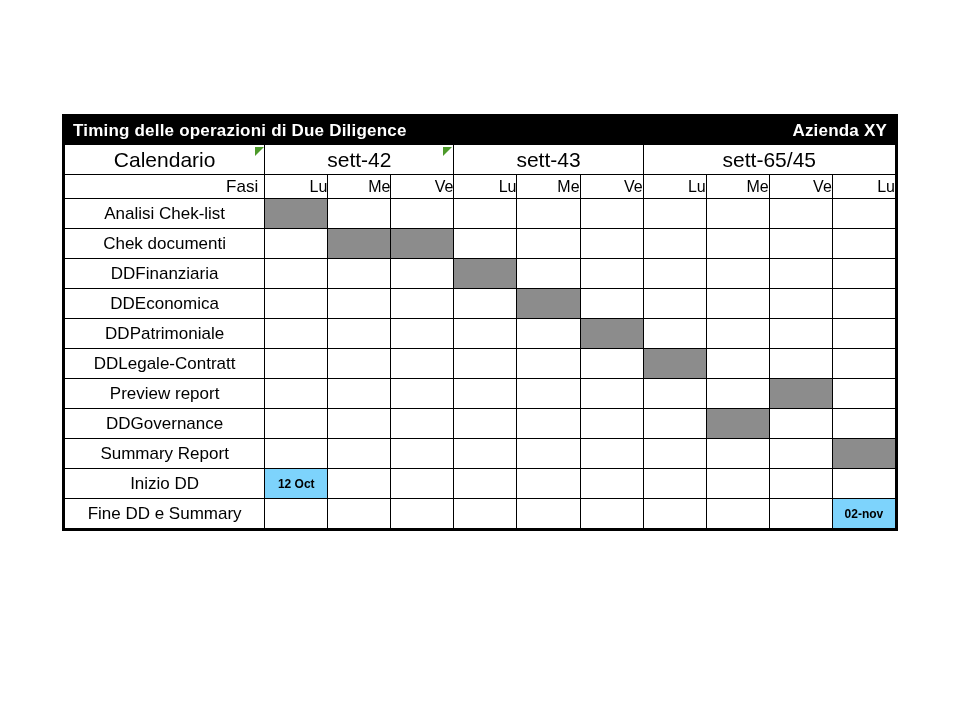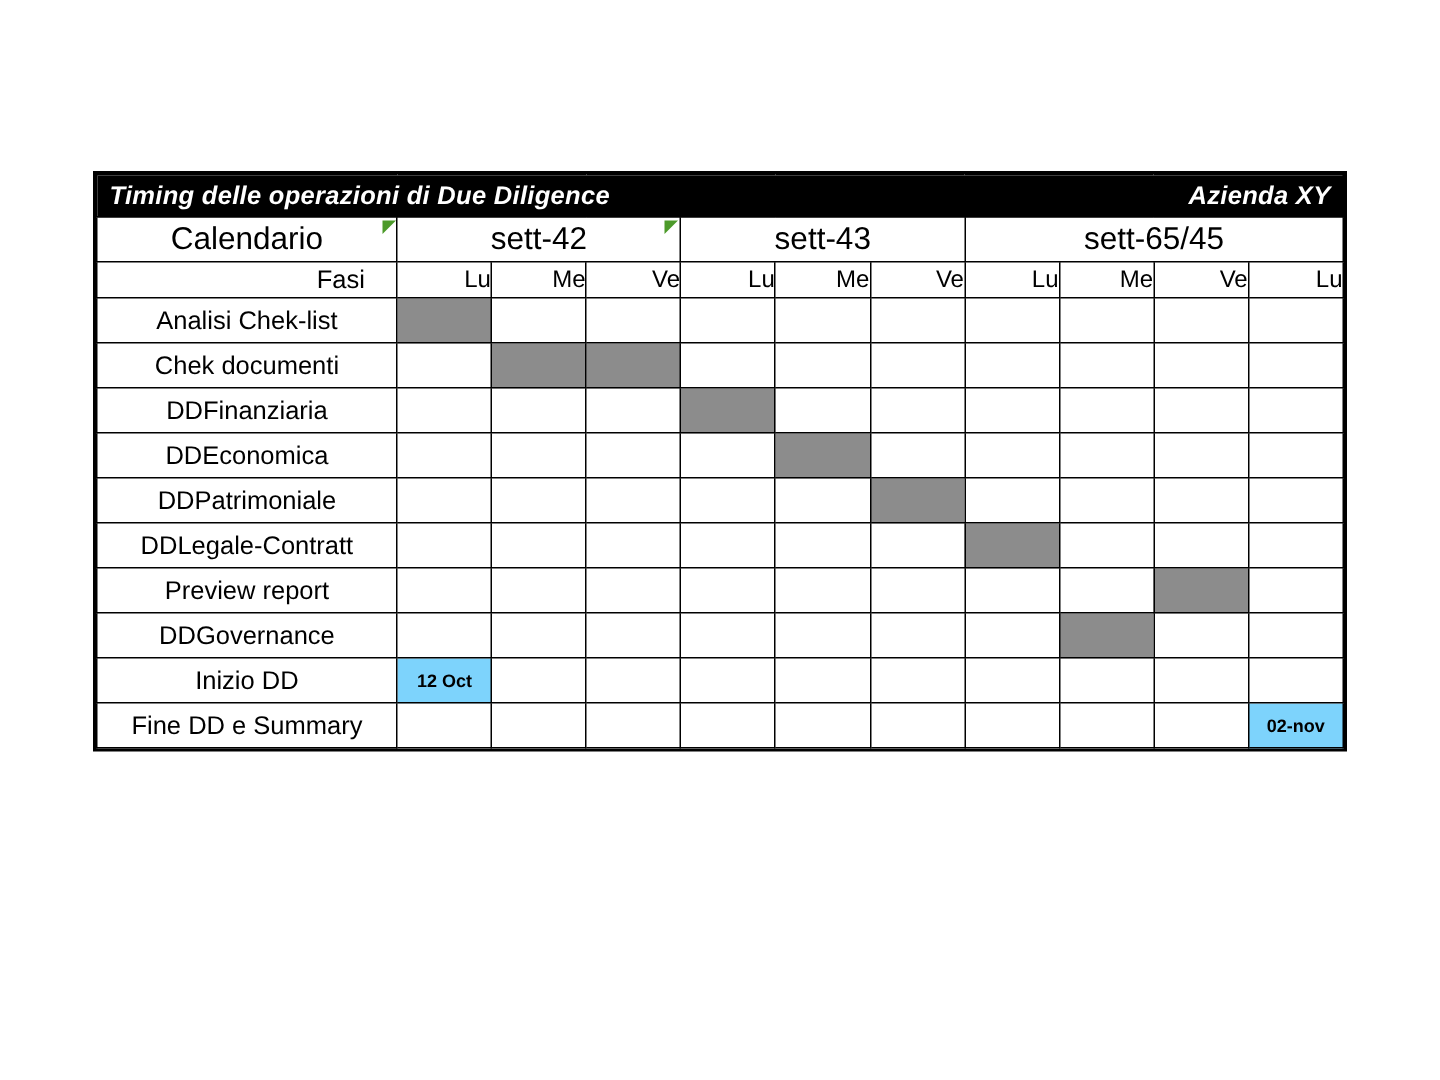--- a/index.html
+++ b/index.html
@@ -40,21 +40,20 @@
     border: 1px solid #000000;
   }
   .title-inner {
     display: flex;
     justify-content: space-between;
     align-items: center;
     padding: 0 8px;
     font-size: 17px;
     font-weight: bold;
     letter-spacing: 0.2px;
-    font-style: italic;
   }
   
   .cal-row td {
     height: 30px;
     font-size: 21px;
     text-align: center;
     vertical-align: middle;
     font-weight: normal;
   }
   .cal-label {
@@ -65,21 +64,21 @@
     height: 24px;
     font-size: 16px;
     font-weight: normal;
     text-align: right;
     vertical-align: middle;
   }
   .fasi-row td.fasi-label {
     font-size: 17px;
     font-weight: normal;
     text-align: right;
-    padding-right: 21px;
+    padding-right: 6px;
   }
   
   .task-row td {
     height: 30px;
   }
   .task-name {
     font-size: 17px;
     text-align: center;
     padding-left: 6px;
     white-space: nowrap;
@@ -254,20 +253,33 @@
           <td class="cell"></td>
           <td class="cell"></td>
           <td class="cell"></td>
           <td class="cell"></td>
           <td class="cell"></td>
           <td class="cell filled" style="background: rgb(140, 140, 140);"></td>
           <td class="cell"></td>
           <td class="cell"></td>
         </tr>
         <tr class="task-row">
+          <td class="task-name">Summary Report</td>
+          <td class="cell"></td>
+          <td class="cell"></td>
+          <td class="cell"></td>
+          <td class="cell"></td>
+          <td class="cell"></td>
+          <td class="cell"></td>
+          <td class="cell"></td>
+          <td class="cell"></td>
+          <td class="cell"></td>
+          <td class="cell filled" style="background: rgb(140, 140, 140);"></td>
+        </tr>
+        <tr class="task-row">
           <td class="task-name">Inizio DD</td>
           <td class="milestone">12 Oct</td>
           <td class="cell"></td>
           <td class="cell"></td>
           <td class="cell"></td>
           <td class="cell"></td>
           <td class="cell"></td>
           <td class="cell"></td>
           <td class="cell"></td>
           <td class="cell"></td>

